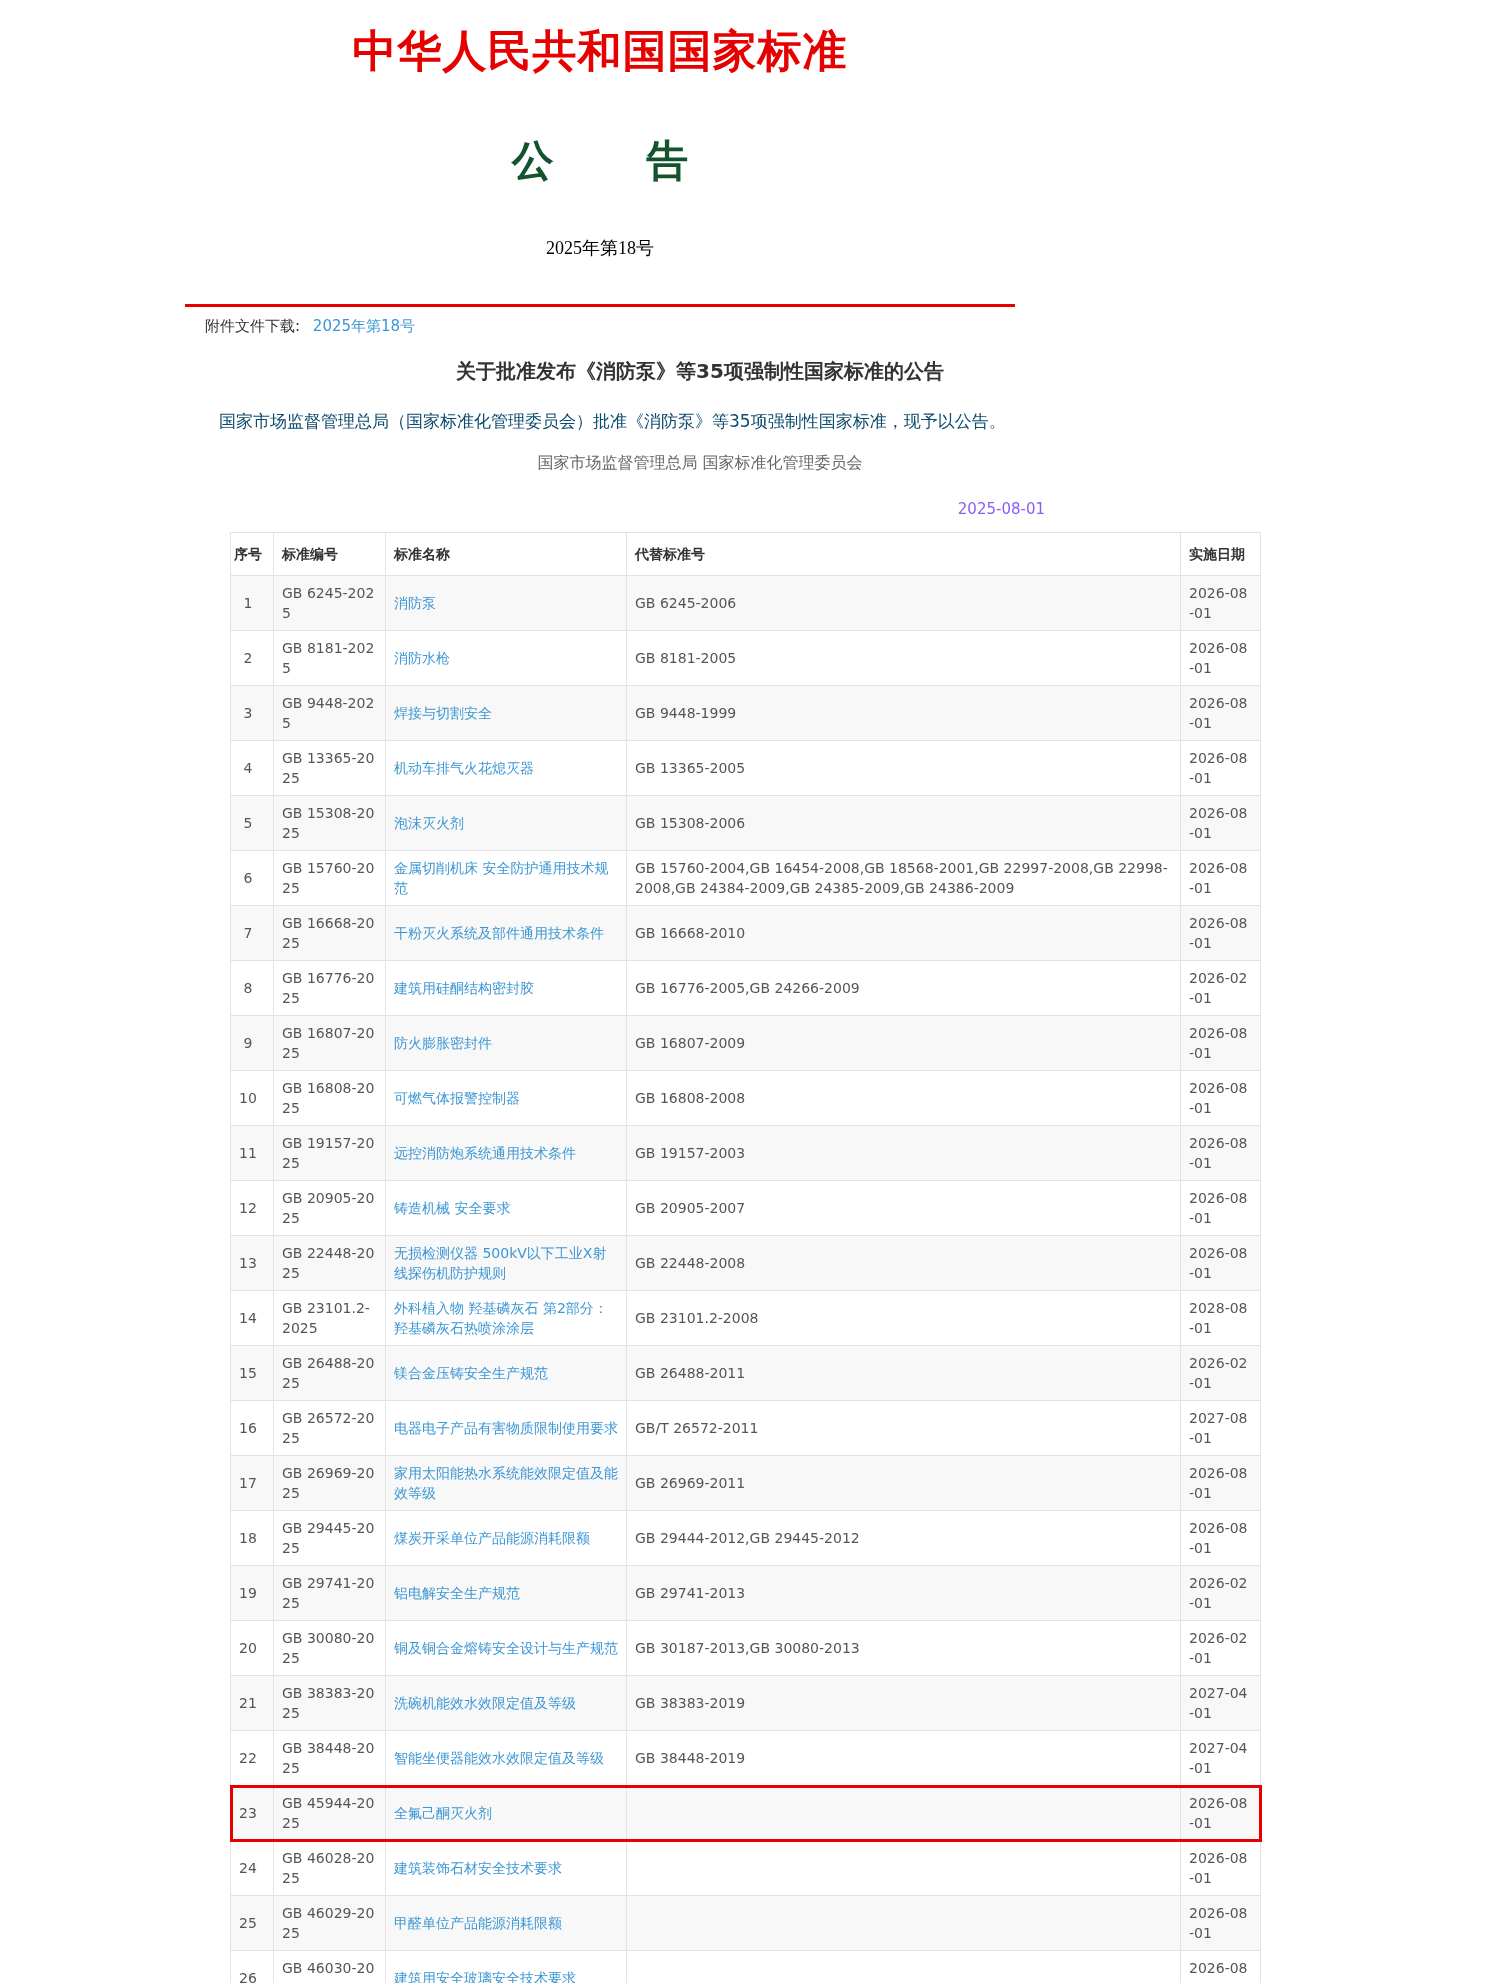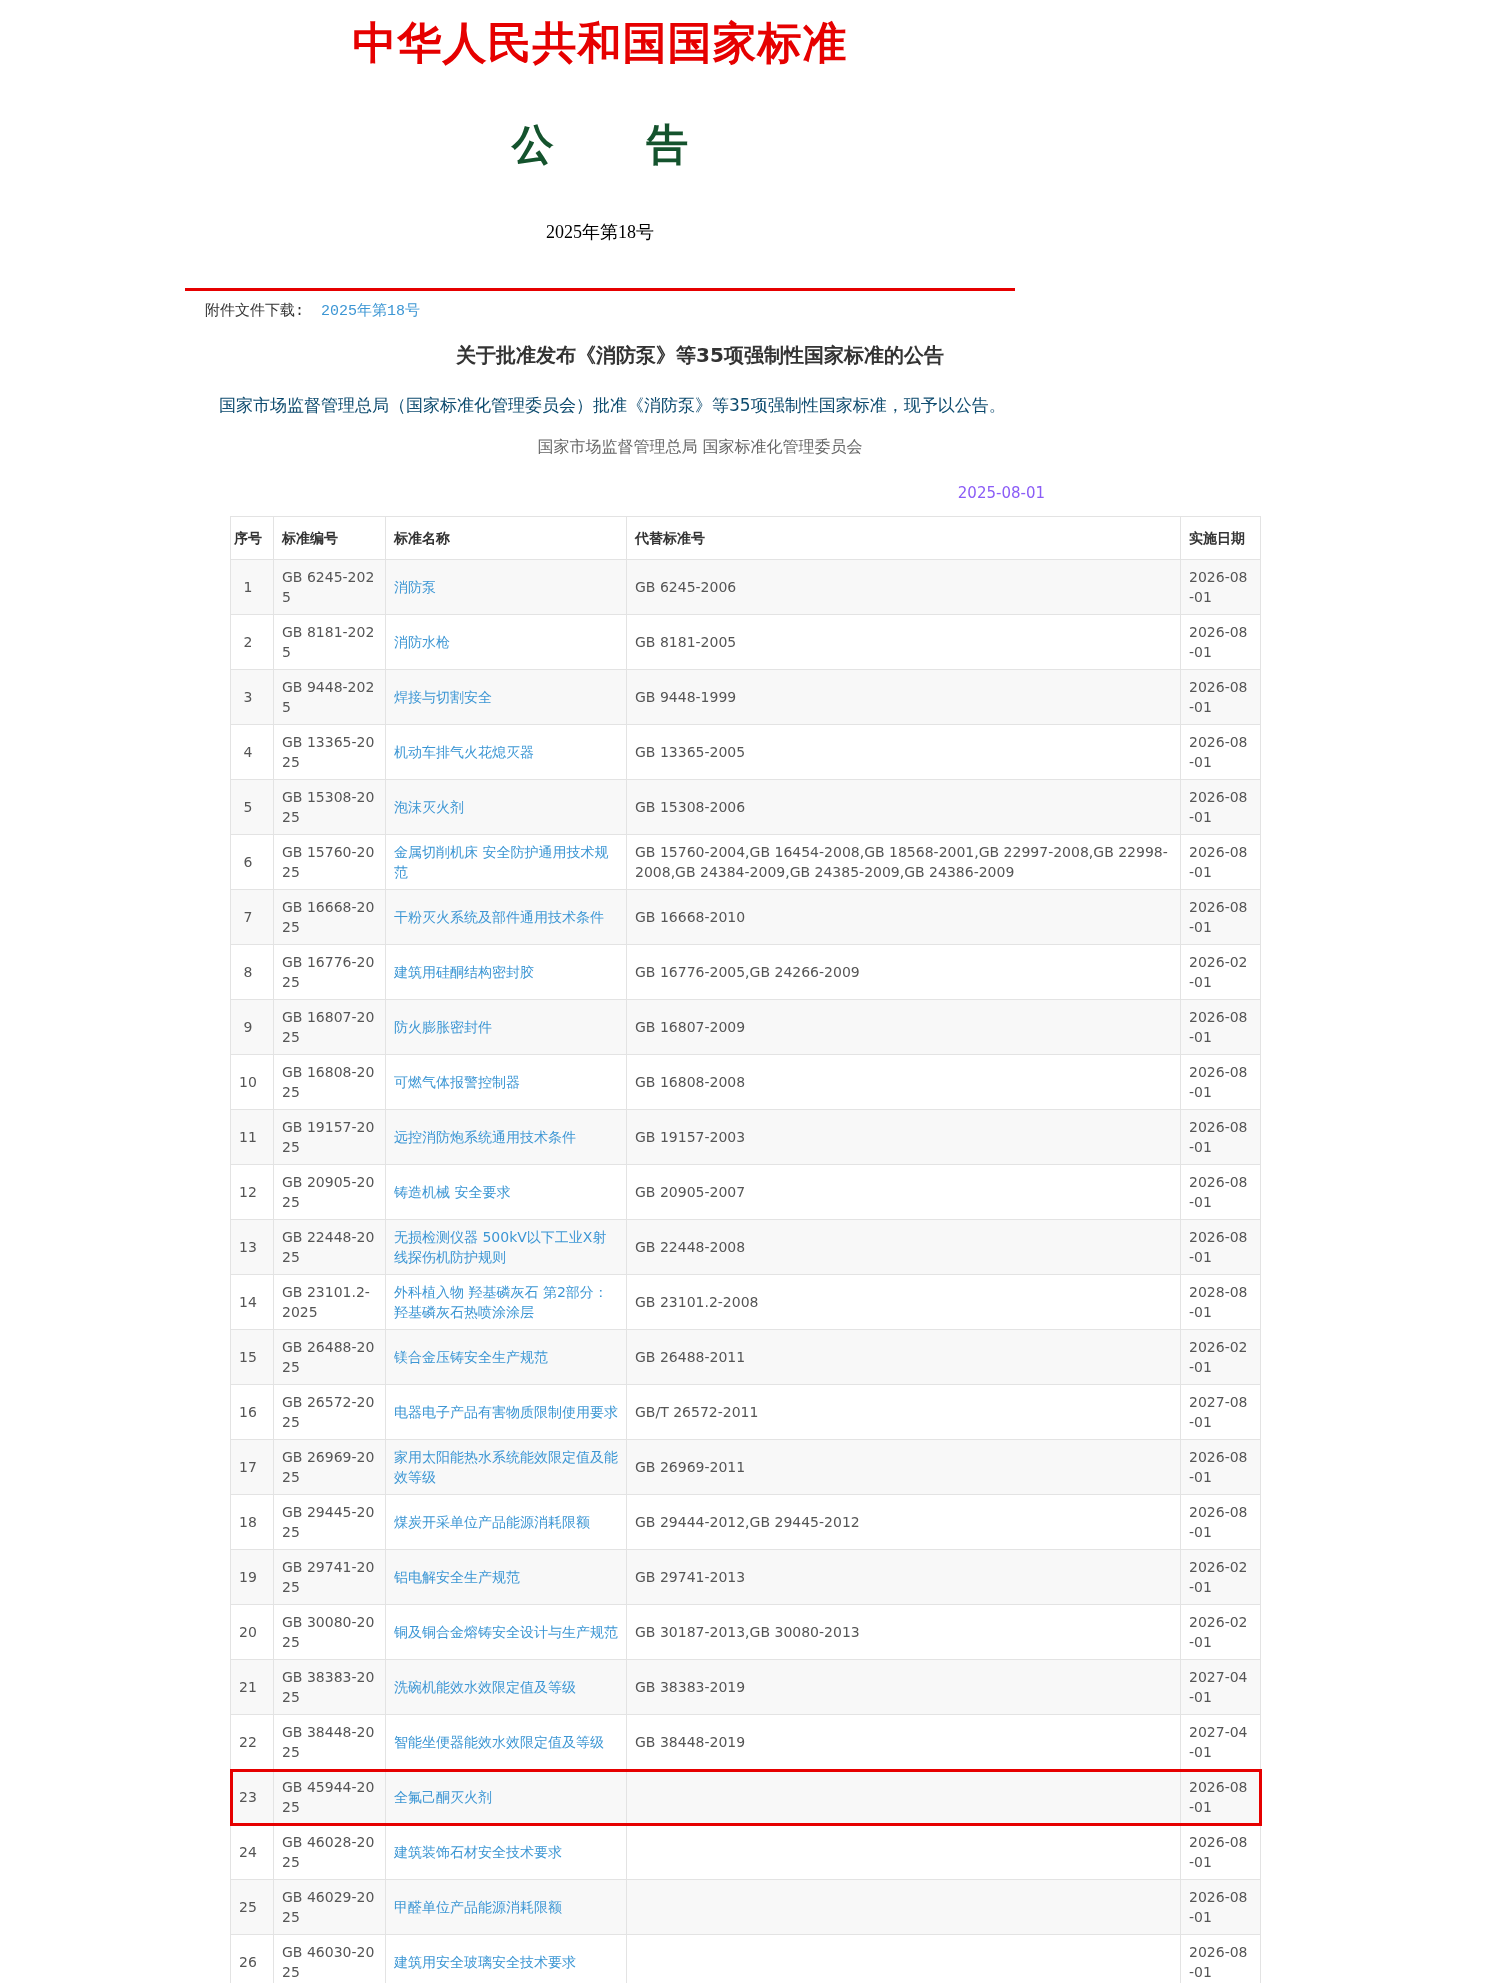--- a/index.html
+++ b/index.html
@@ -1,26 +1,26 @@
 <!DOCTYPE html>
 <html><head>
 <meta charset="utf-8">
 <style>
   html,body{margin:0;padding:0;background:#ffffff;}
   .page{position:relative;width:1487px;height:1983px;background:#fff;overflow:hidden;
         font-family:"DejaVu Sans","Liberation Sans",sans-serif;}
   .doc-head{width:830px;margin-left:185px;text-align:center;}
-  .main-title{margin:8px;padding-top:12px;font-family:"Liberation Serif","DejaVu Serif",serif;
+  .main-title{margin:16px;padding-top:12px;font-family:"Liberation Serif","DejaVu Serif",serif;
         font-weight:bold;font-size:44px;line-height:48px;color:#e60000;letter-spacing:1px;}
   .sub-title{margin:0;padding-top:46px;font-family:"Liberation Serif","DejaVu Serif",serif;
         font-weight:bold;font-size:42px;line-height:46px;color:#14532d;letter-spacing:0.6em;text-indent:0.6em;}
   .issue{padding-top:52px;font-family:"Liberation Serif","DejaVu Serif",serif;
         font-size:18px;color:#000;}
   .redline{width:830px;height:3px;background:#e60000;margin:44px 0 0 185px;}
-  .attach{margin:10px 0 0 205px;font-size:15px;color:#333;font-family:Liberation Mono, monospace;}
+  .attach{margin:10px 0 0 205px;font-size:15px;color:#333;}
   .attach a{color:#3c96d4;text-decoration:none;margin-left:8px;}
   .notice-title{width:1030px;margin:22px 0 0 185px;text-align:center;
         font-size:20px;font-weight:bold;color:#333;}
   .notice-body{width:980px;margin:24px 0 0 185px;text-indent:2em;
         font-size:17px;color:#0c4a6e;line-height:24px;}
   .signature{width:1030px;margin:20px 0 0 185px;text-align:center;
         font-size:16px;color:#666;}
   .pub-date{width:1030px;margin:26px 0 0 185px;text-align:right;
         padding-right:170px;box-sizing:border-box;font-size:15px;color:#8b5cf6;}
   table.std{margin:14px 0 0 230px;width:1030px;border-collapse:collapse;table-layout:fixed;

